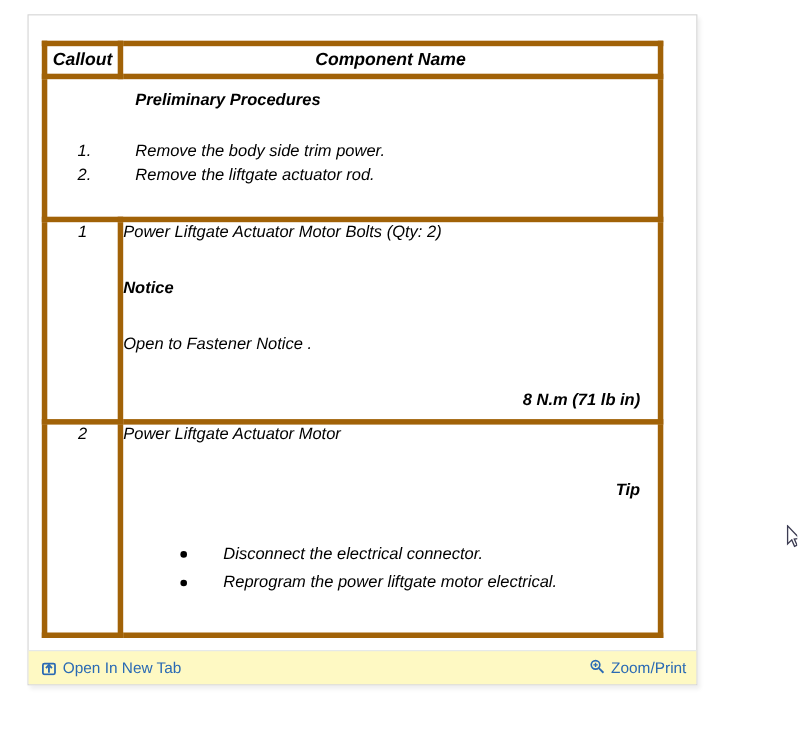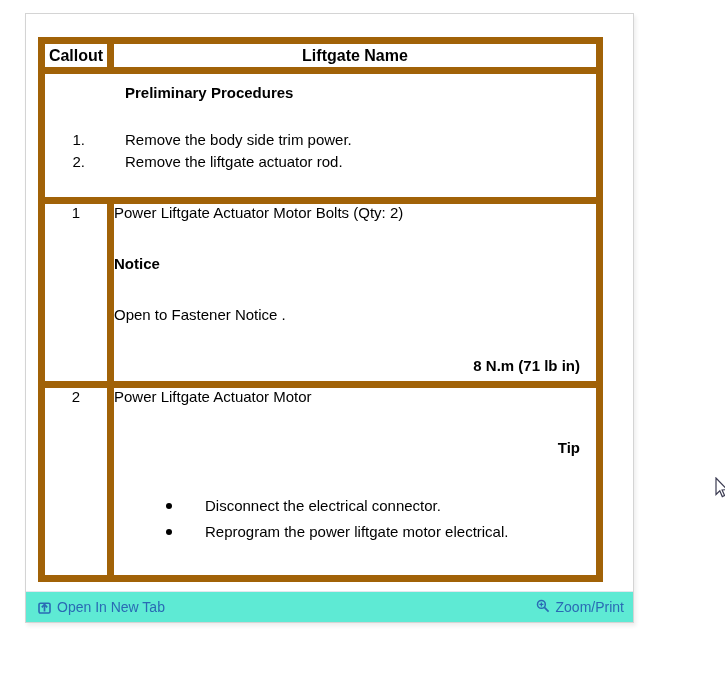--- a/index.html
+++ b/index.html
@@ -24,24 +24,25 @@
     left: 12px; top: 23px;
   }
   table.comp {
     border-collapse: collapse;
     width: 565px;
     table-layout: fixed;
     color: #000;
   }
   table.comp col.c1 { width: 69px; }
   table.comp th, table.comp td {
-    border: 7px solid #a16207;
+    border: 5px solid #a16207;
     padding: 0;
     vertical-align: top;
     box-sizing: border-box;
+    font-style: italic;
   }
   tr.hdr th {
     height: 30px;
     font-size: 16px;
     font-weight: bold;
     text-align: center;
     vertical-align: middle;
     padding: 2px 0;
   }
   tr.r1 td { height: 130px; }
@@ -86,21 +87,21 @@
     border-radius: 50%;
     background: #000;
     margin-left: 52px;
     margin-right: 21px;
   }
 
   .panel-footer {
     position: absolute;
     left: 0; bottom: 0;
     width: 100%; height: 31px;
-    background: #5eead4;
+    background: #fef9c3;
     border-top: 1px solid #e3e7ee;
     display: flex;
     align-items: center;
     justify-content: space-between;
     padding: 0 9px 0 12px;
     box-sizing: border-box;
   }
   a.flink {
     color: #2a6ab4;
     font-size: 14px;
@@ -124,21 +125,21 @@
 
   <div class="table-wrap">
     <table class="comp">
       <colgroup>
           <col class="c1">
           <col class="c2">
         </colgroup>
       <tbody>
           <tr class="hdr">
         <th>Callout</th>
-        <th>Liftgate Name</th>
+        <th>Component Name</th>
       </tr>
 
       <tr class="r1">
         <td colspan="2" class="prelim-cell">
           <div class="prelim-title">Preliminary Procedures</div>
           <div class="steps">
             <div class="step">
               <span class="num">1.</span>
               <span class="txt">Remove the body side trim power.</span>
             </div>

